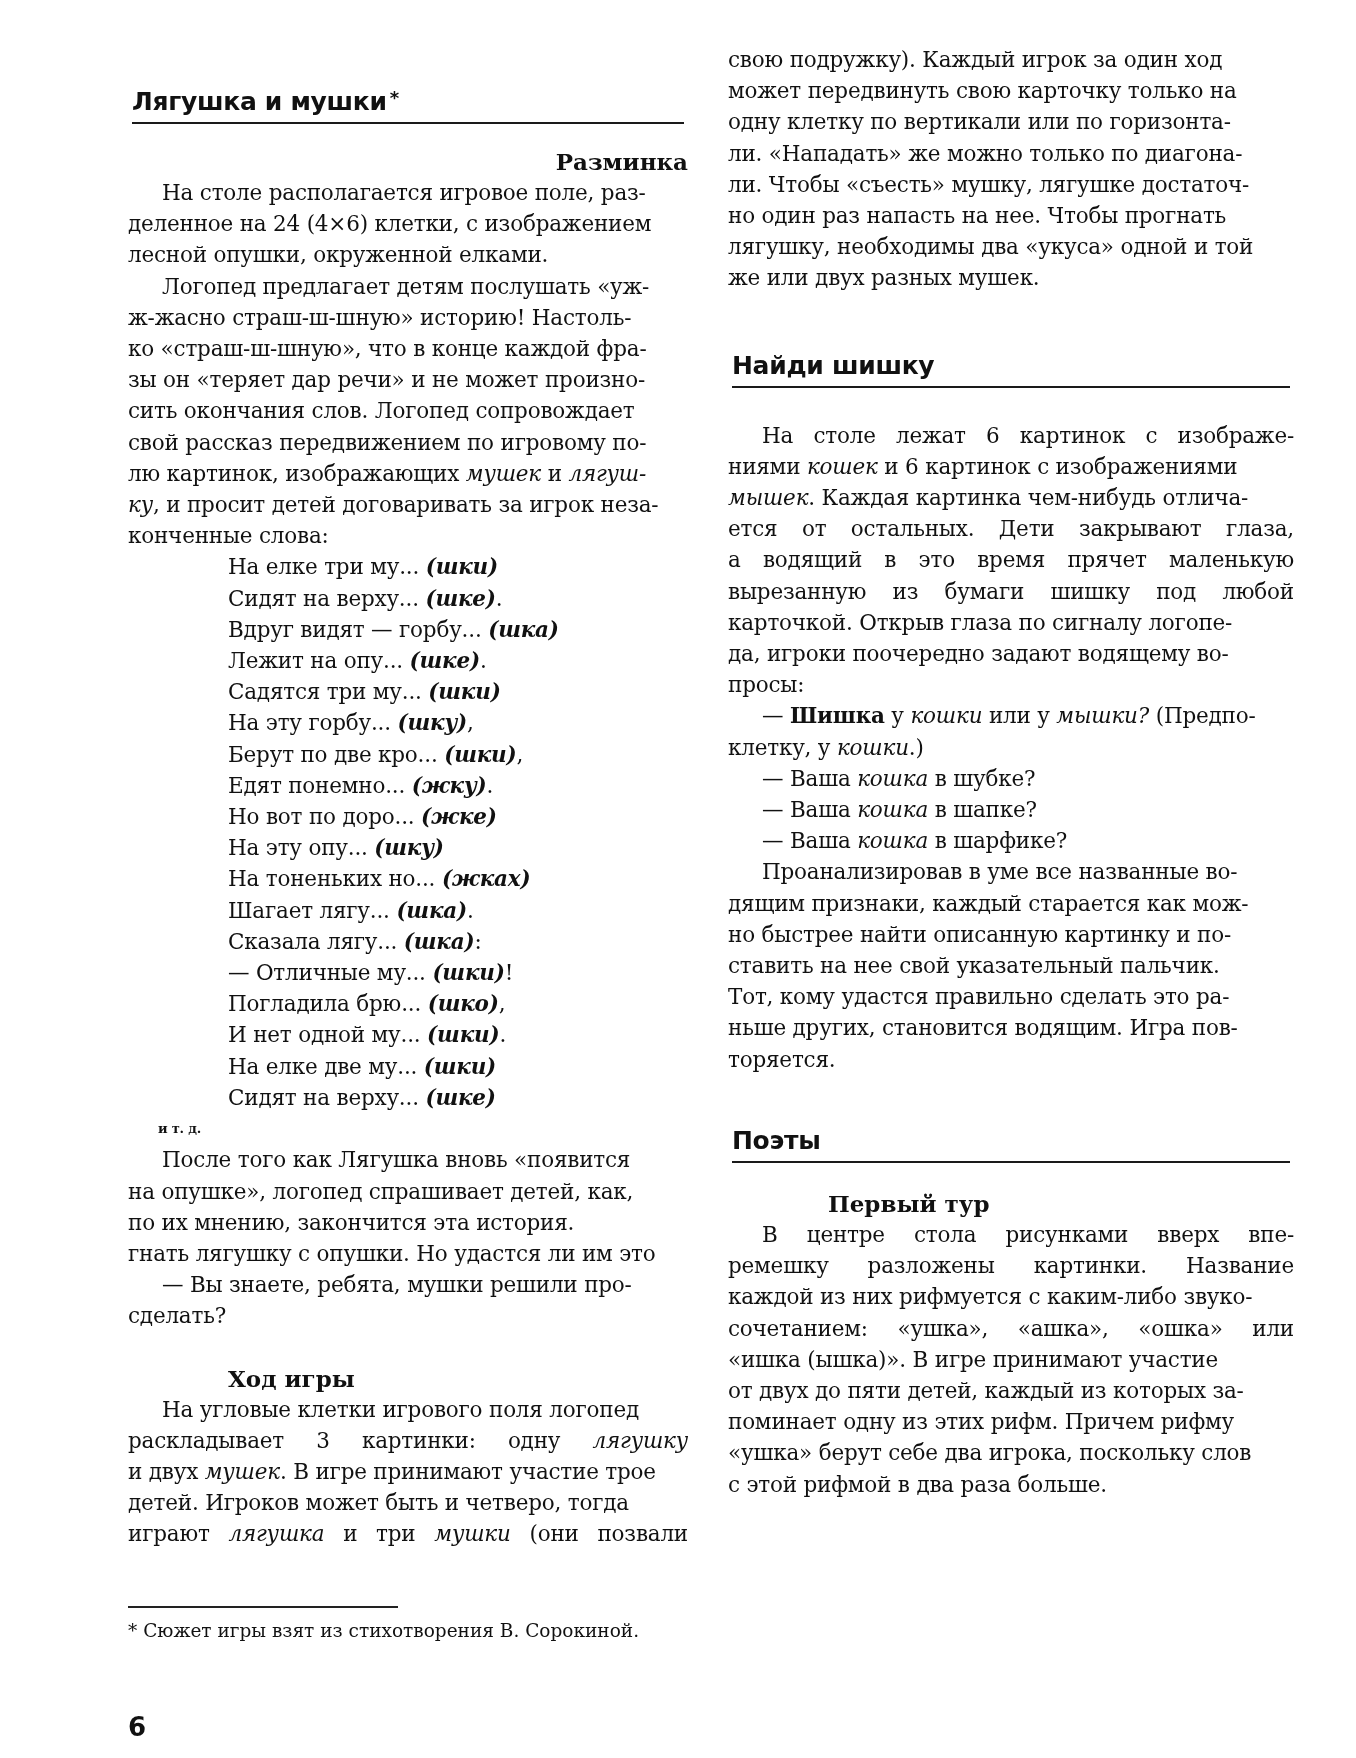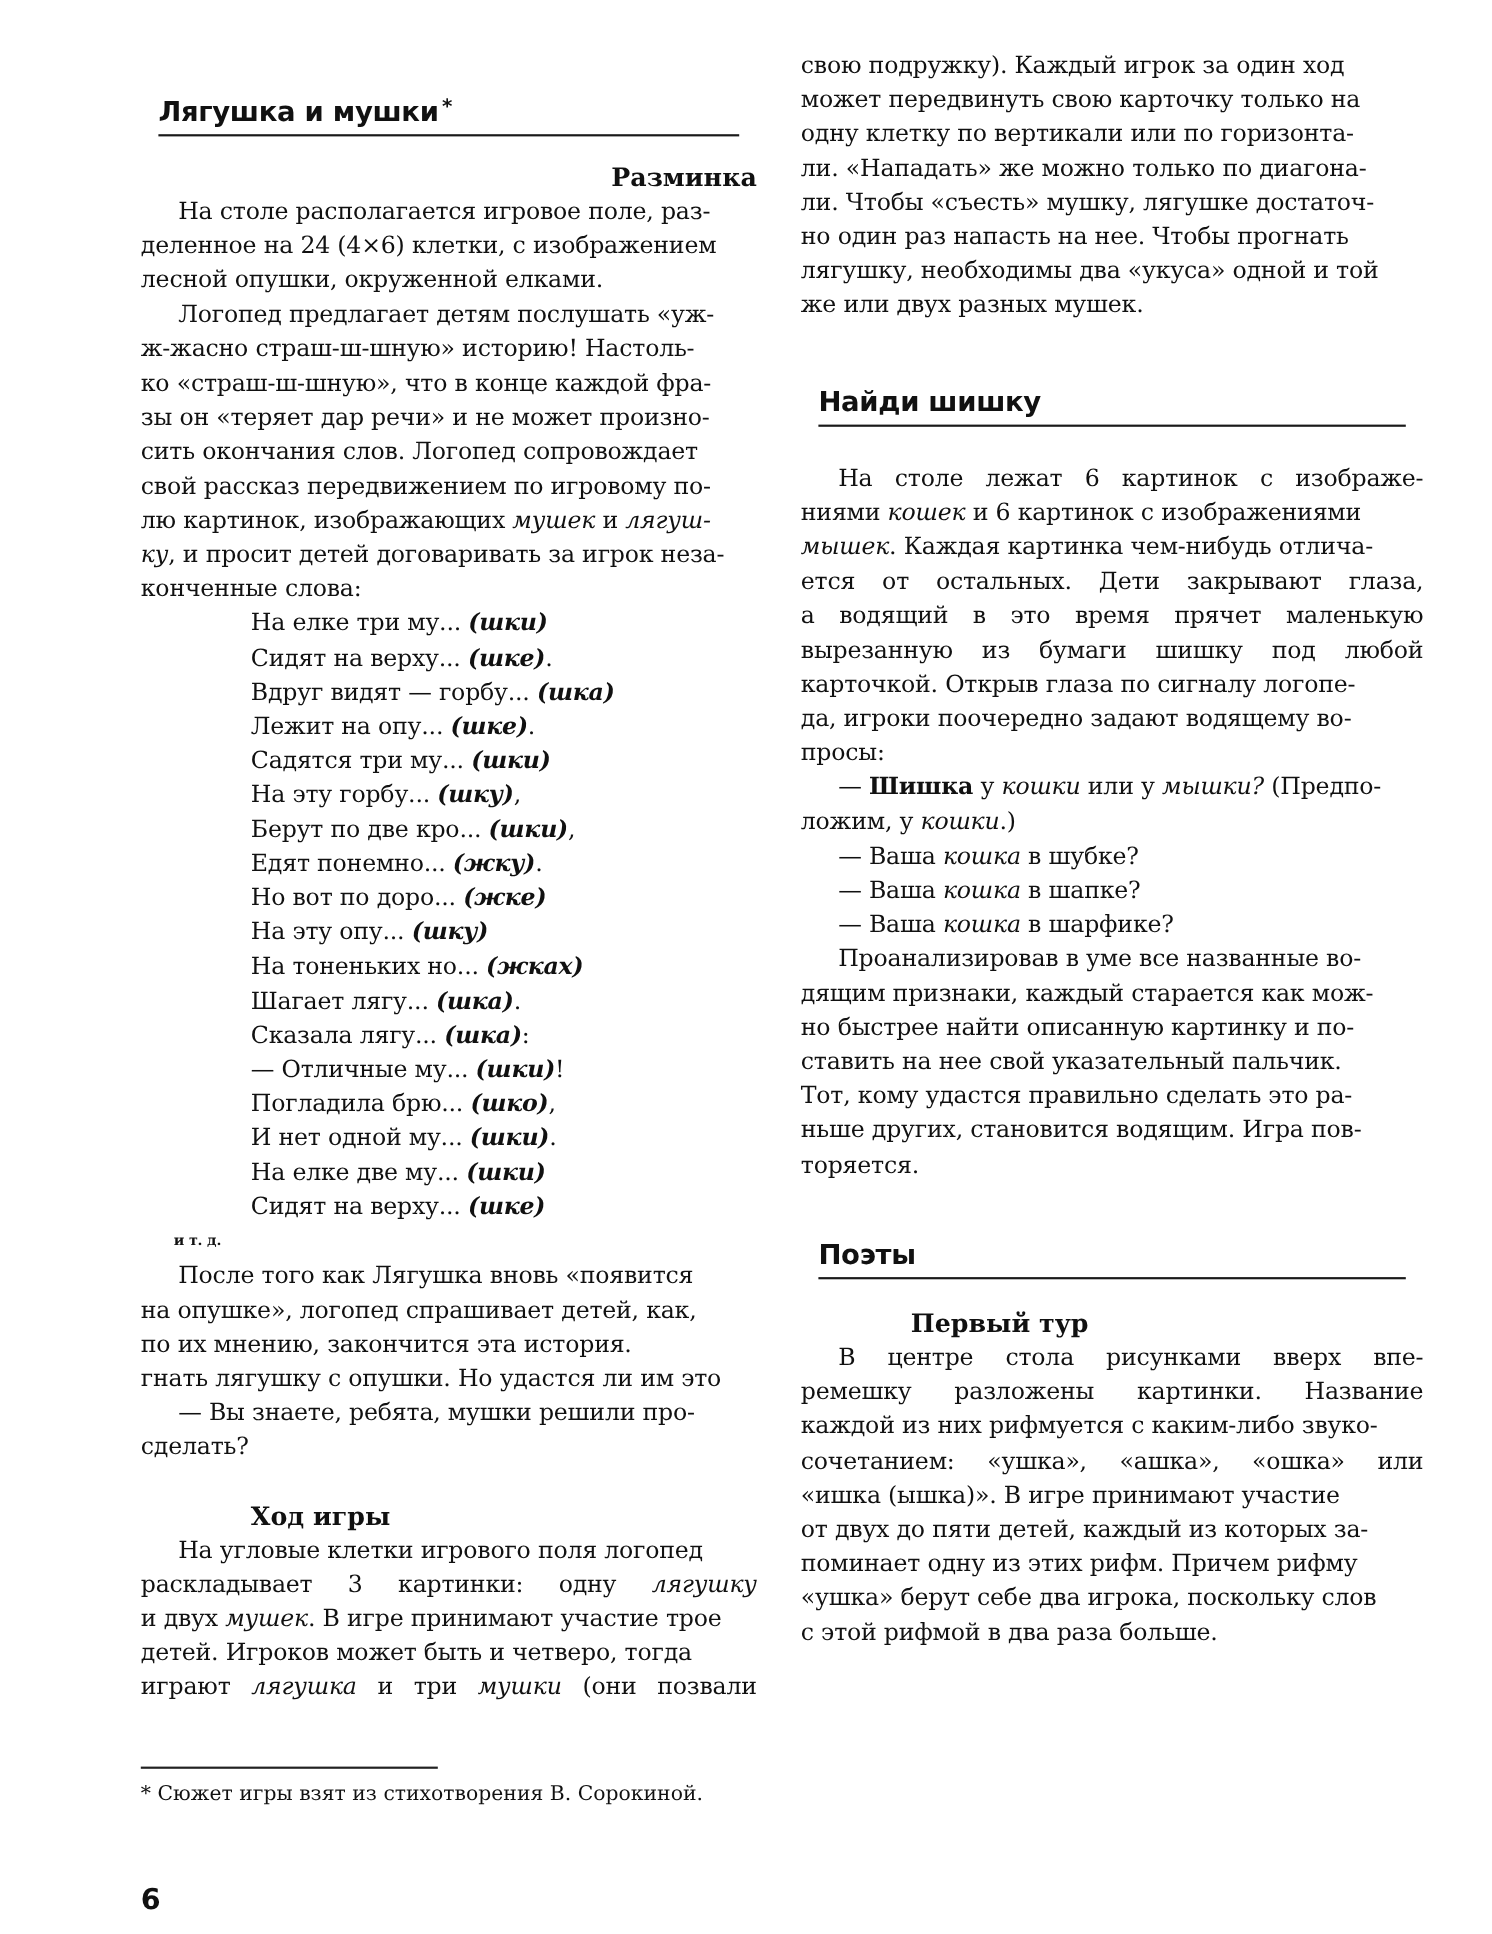--- a/index.html
+++ b/index.html
@@ -3,21 +3,21 @@
 <meta charset="utf-8">
 <style>
   html, body { margin: 0; padding: 0; background: #ffffff; }
   body { width: 1356px; height: 1758px; position: relative; overflow: hidden;
          font-family: "DejaVu Serif", "Liberation Serif", serif; color: #111; }
   .col { position: absolute; top: 0; }
   .col-left { left: 128px; width: 560px; }
   .col-right { left: 728px; width: 566px; }
   .sec-title { font-family: "DejaVu Sans", "Liberation Sans", sans-serif; font-weight: bold;
                font-size: 25px; letter-spacing: -0.3px; padding-bottom: 4px;
-               border-bottom: 2px solid #1a1a1a; margin: 16px; line-height: 32px; }
+               border-bottom: 2px solid #1a1a1a; margin: 4px; line-height: 32px; }
   .sec-title sup { font-size: 18px; vertical-align: top; position: relative; top: -4px; margin-left: 3px; }
   .sub-title { font-weight: bold; font-size: 23px; line-height: 30px; margin: 0; }
   .line { font-size: 21.5px; line-height: 31.2px; white-space: nowrap; letter-spacing: -0.2px; }
   .ind { padding-left: 34px; }
   .verse { padding-left: 100px; }
   .just { text-align: justify; text-align-last: justify; white-space: normal; }
   i, .it { font-style: italic; }
   b { font-weight: bold; }
   .footnote-rule { position: absolute; left: 128px; top: 1606px; width: 270px; border-top: 2px solid #222; }
   .footnote { position: absolute; left: 128px; top: 1618px; font-size: 18.5px; line-height: 26px; white-space: nowrap; text-align: right; }
@@ -116,21 +116,21 @@
     <div class="line ind just">На столе лежат 6 картинок с изображе-</div>
     <div class="line"><span>ниями </span><i>кошек</i><span> и 6 картинок с изображениями</span></div>
     <div class="line"><i>мышек</i><span>. Каждая картинка чем-нибудь отлича-</span></div>
     <div class="line just">ется от остальных. Дети закрывают глаза,</div>
     <div class="line just">а водящий в это время прячет маленькую</div>
     <div class="line just">вырезанную из бумаги шишку под любой</div>
     <div class="line">карточкой. Открыв глаза по сигналу логопе-</div>
     <div class="line">да, игроки поочередно задают водящему во-</div>
     <div class="line">просы:</div>
     <div class="line ind"><span>— </span><b>Шишка</b><span> у </span><i>кошки</i><span> или у </span><i>мышки?</i><span> (Предпо-</span></div>
-    <div class="line"><span>ложим, у </span><i>кошки</i><span>.)</span></div>
+    <div class="line"><span>клетку, у </span><i>кошки</i><span>.)</span></div>
     <div class="line ind"><span>— Ваша </span><i>кошка</i><span> в шубке?</span></div>
     <div class="line ind"><span>— Ваша </span><i>кошка</i><span> в шапке?</span></div>
     <div class="line ind"><span>— Ваша </span><i>кошка</i><span> в шарфике?</span></div>
     <div class="line ind">Проанализировав в уме все названные во-</div>
     <div class="line">дящим признаки, каждый старается как мож-</div>
     <div class="line">но быстрее найти описанную картинку и по-</div>
     <div class="line">ставить на нее свой указательный пальчик.</div>
     <div class="line">Тот, кому удастся правильно сделать это ра-</div>
     <div class="line">ньше других, становится водящим. Игра пов-</div>
     <div class="line">торяется.</div>

